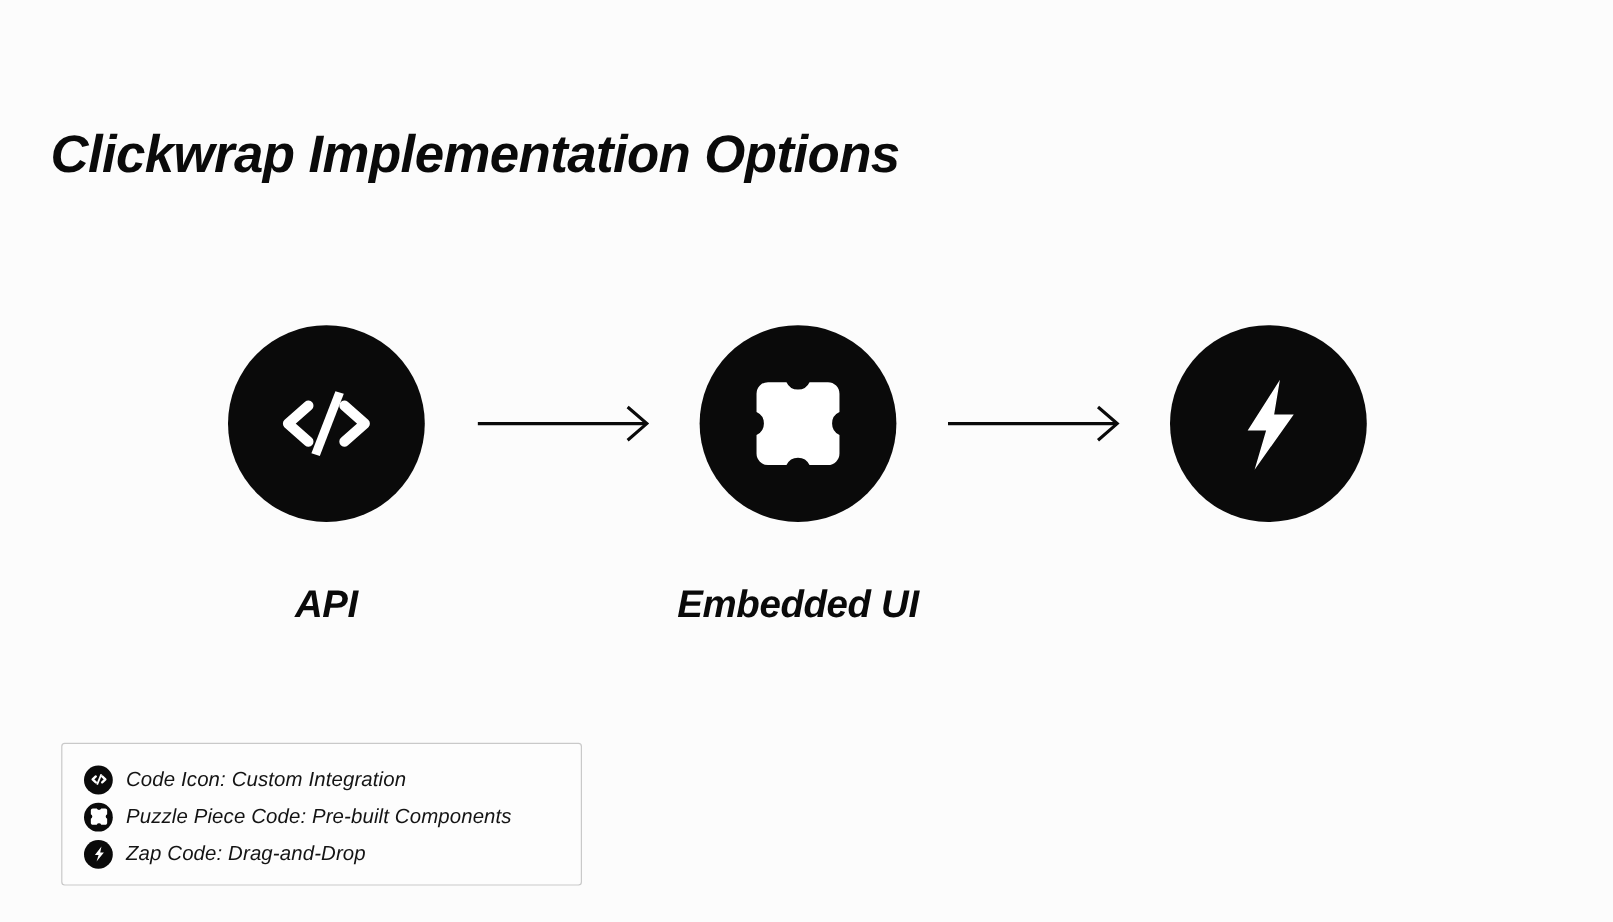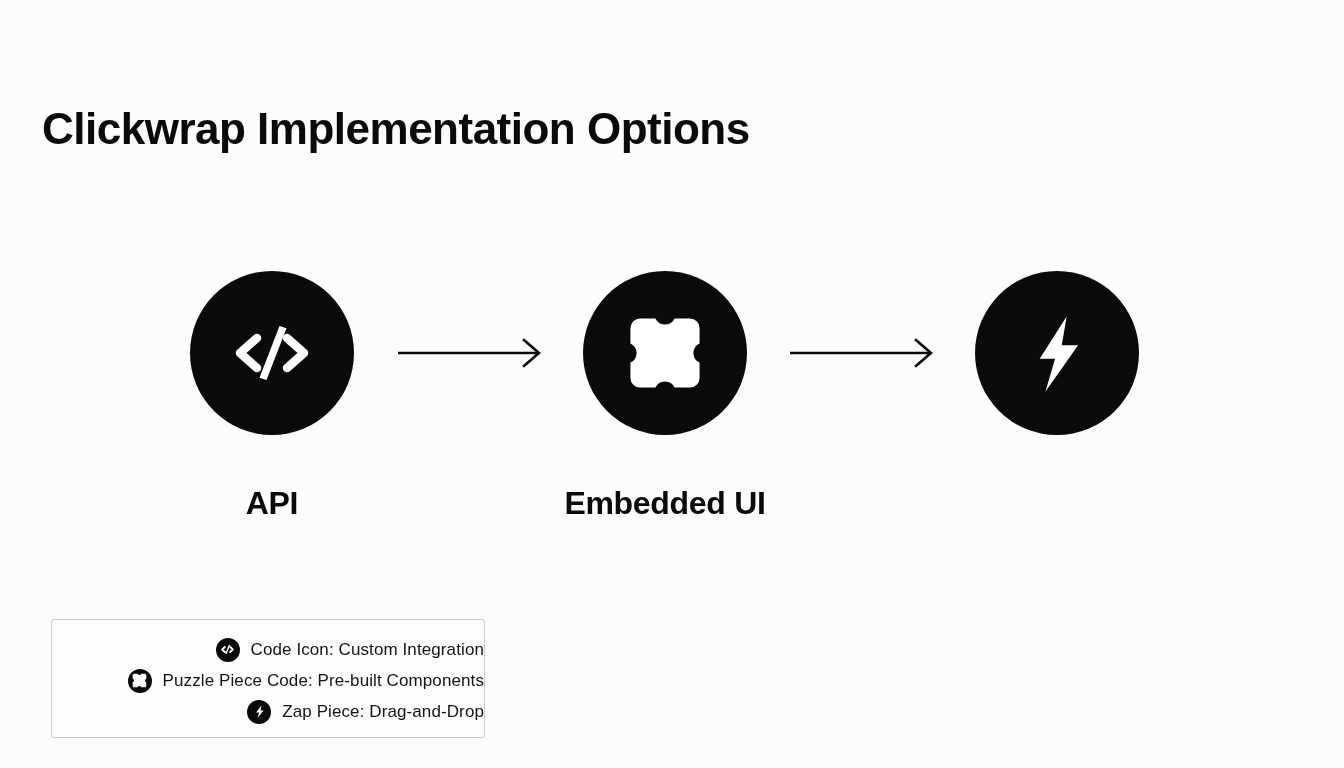--- a/index.html
+++ b/index.html
@@ -12,20 +12,21 @@
     background: #fcfcfc;
     font-family: "Liberation Sans", sans-serif;
     color: #0d0d0d;
     overflow: hidden;
     position: relative;
   }
 
   .canvas {
     position: absolute;
     inset: 0;
+    font-style: italic;
   }
 
   
   .title {
     position: absolute;
     left: 42px;
     top: 104px;
     font-size: 44px;
     font-weight: 700;
     letter-spacing: -0.5px;
@@ -96,21 +97,20 @@
     border: 1px solid #c9c9c9;
     border-radius: 3px;
     background: #fdfdfd;
     box-sizing: border-box;
     padding: 14px 0 0 18px;
   }
   .legend-row {
     display: flex;
     align-items: center;
     height: 31px;
-    justify-content: flex-end;
   }
   .legend-badge {
     width: 24px;
     height: 24px;
     border-radius: 50%;
     background: #0a0a0a;
     display: flex;
     align-items: center;
     justify-content: center;
     flex: 0 0 auto;
@@ -235,18 +235,18 @@
       </span>
       <span class="legend-text">Puzzle Piece Code: Pre-built Components</span>
     </div>
 
     <div class="legend-row">
       <span class="legend-badge">
         <svg width="17" height="17" viewBox="0 0 100 100">
           <polygon fill="#ffffff" points="62,14 30,56 48,56 38,88 74,44 56,44"></polygon>
         </svg>
       </span>
-      <span class="legend-text">Zap Piece: Drag-and-Drop</span>
+      <span class="legend-text">Zap Code: Drag-and-Drop</span>
     </div>
 
   </div>
 
 </div>
 
 </body></html>

